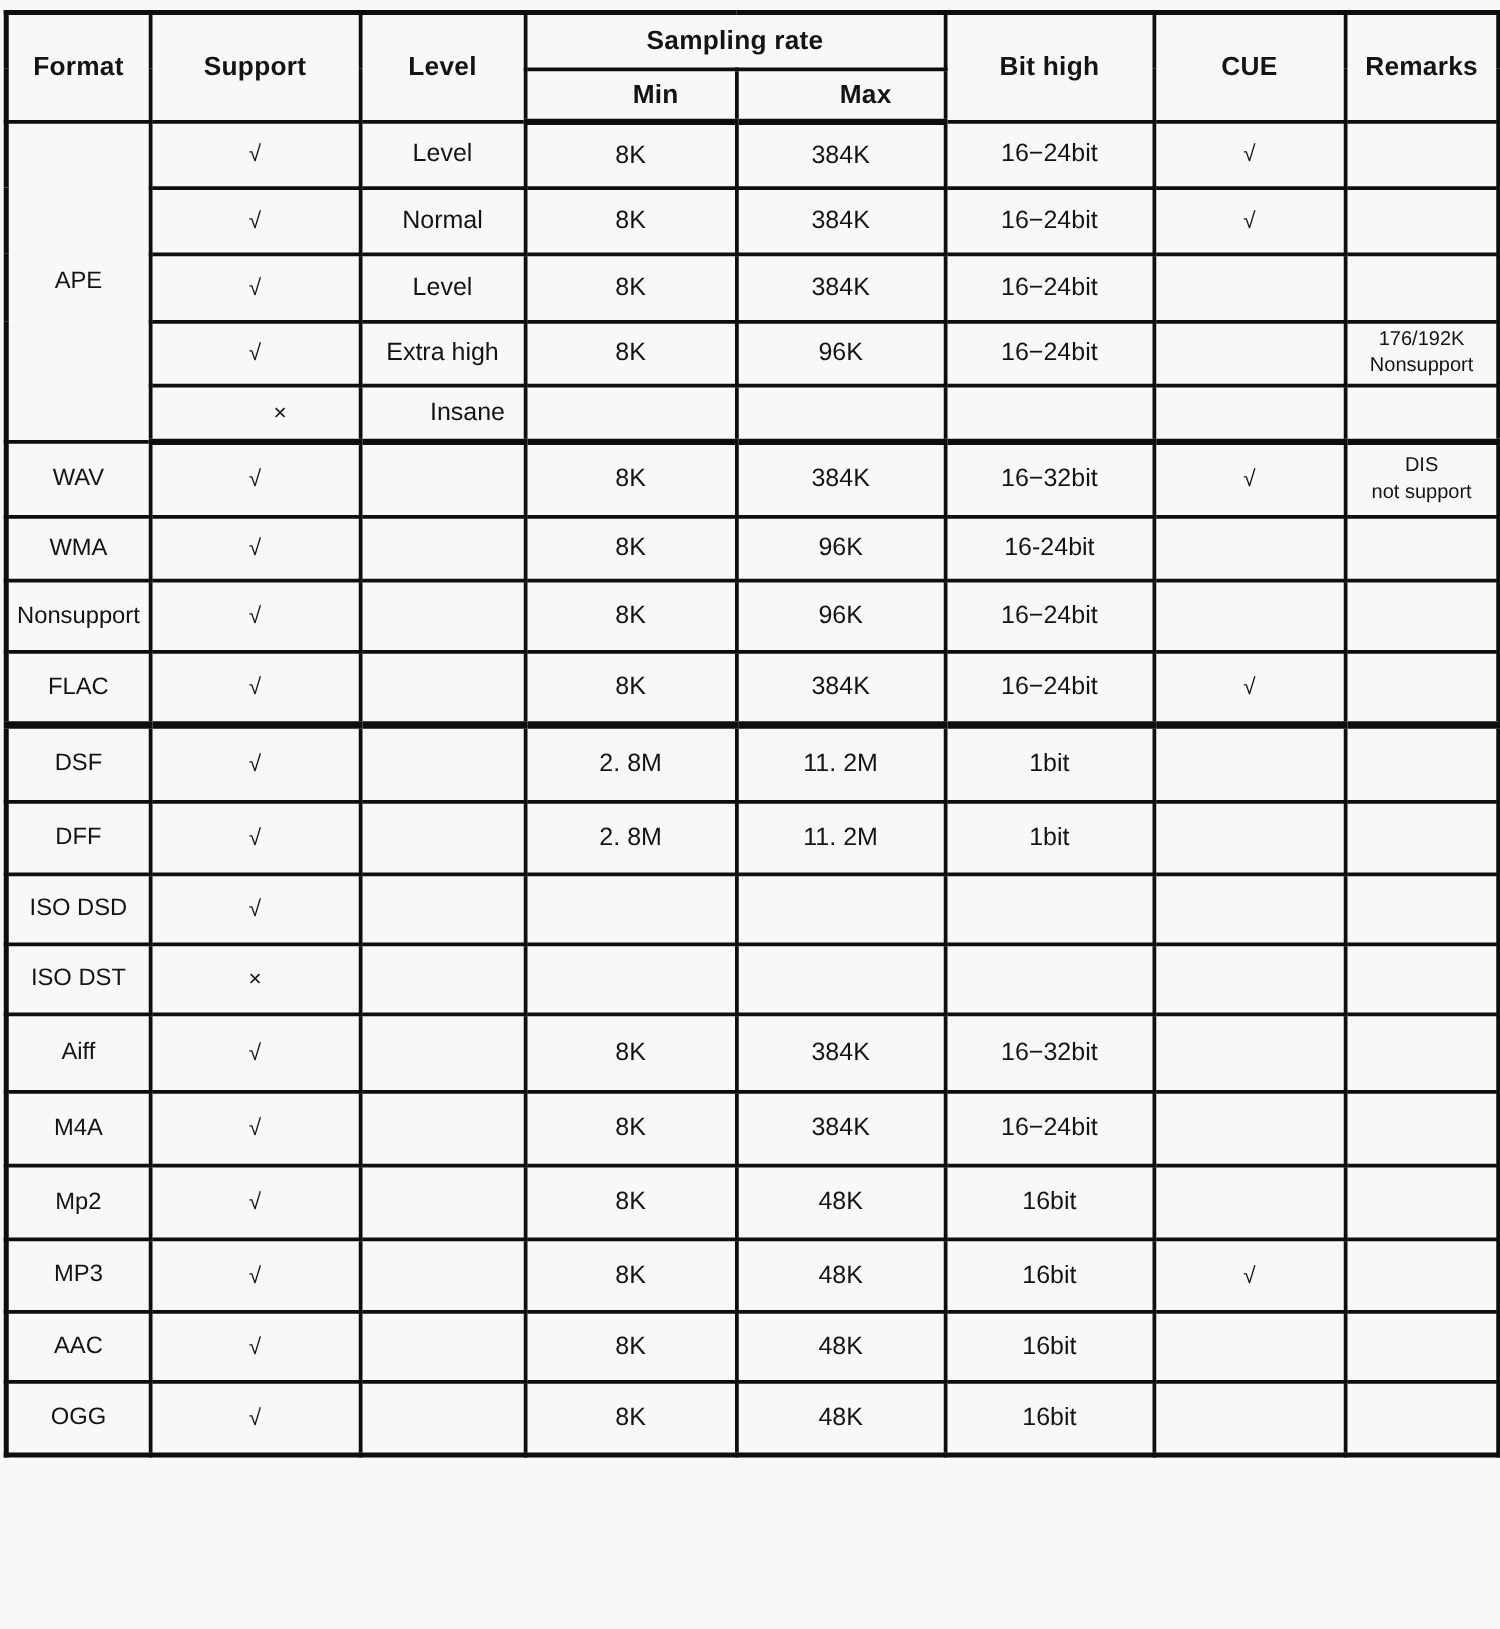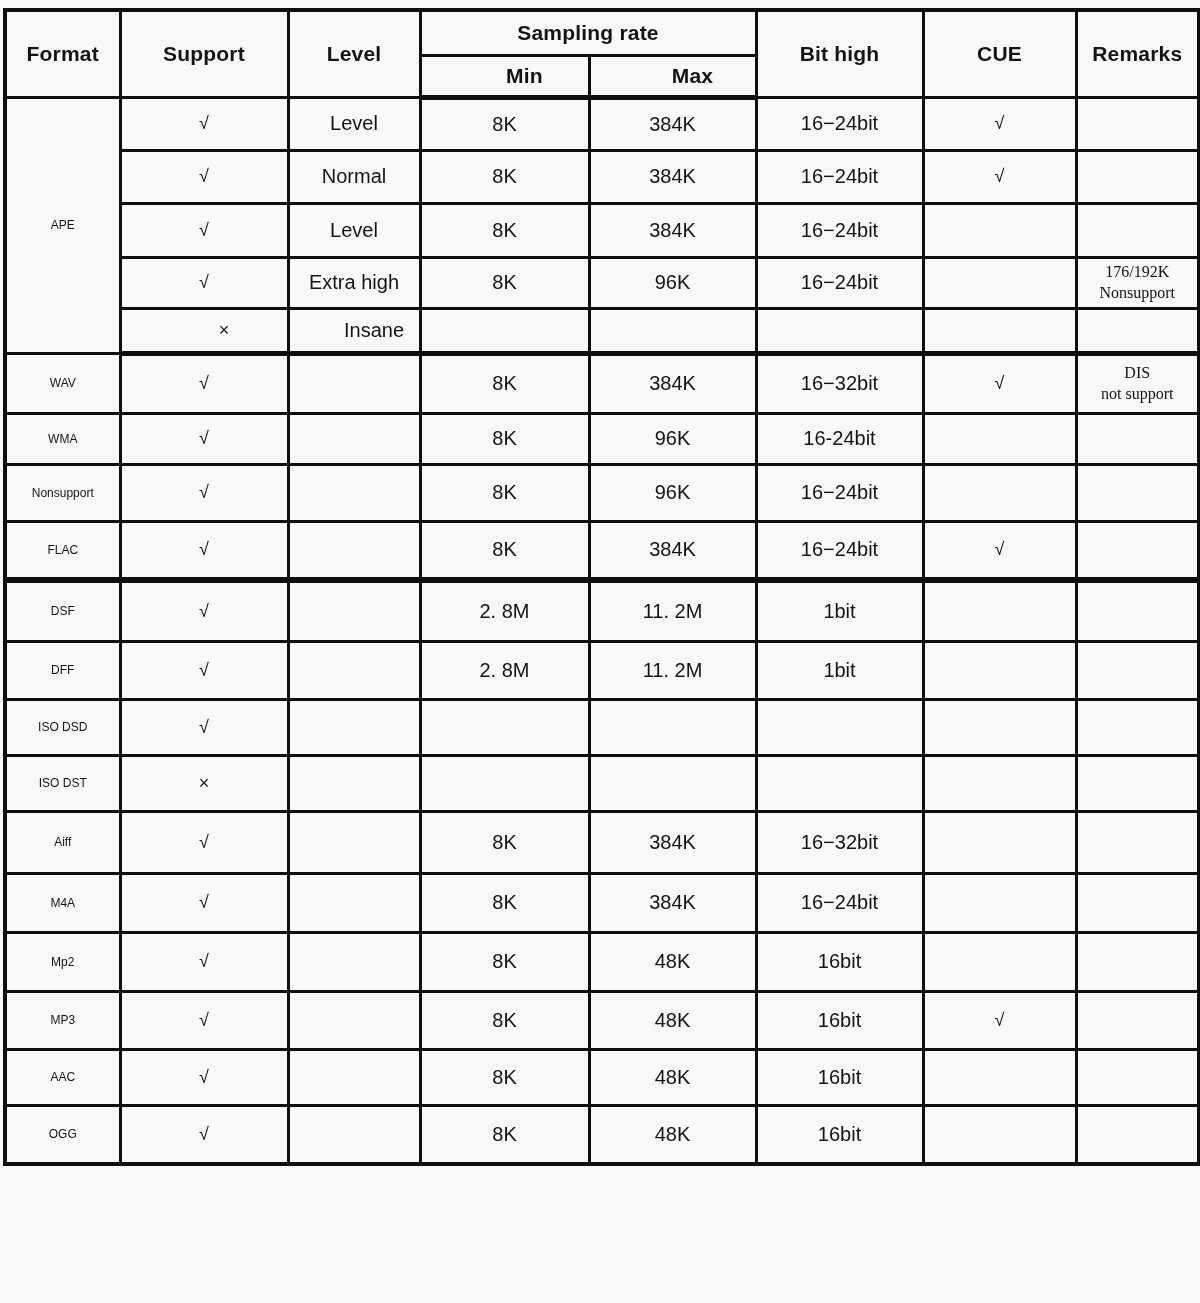--- a/index.html
+++ b/index.html
@@ -30,22 +30,22 @@
     padding: 0;
     font-size: 20px;
     overflow: hidden;
   }
   .spec th {
     font-weight: bold;
     font-size: 21px;
     letter-spacing: 0.2px;
   }
   td.mark { font-size: 18px; }
-  td.fmt  { font-size: 12px; }
-  td.remark { font-size: 16px; line-height: 1.3; font-family: Liberation Serif, serif; }
+  td.fmt  { font-size: 19px; }
+  td.remark { font-size: 16px; line-height: 1.3; }
   tr.sep > td, tr.sep > th { border-bottom-width: 5px; padding-left: 40px; }
   tr.sep2 > td { border-bottom-width: 6px; }
 </style>
 </head>
 <body>
 
 <table class="spec">
   <colgroup>
     <col style="width:115px">
       <col style="width:168px">

